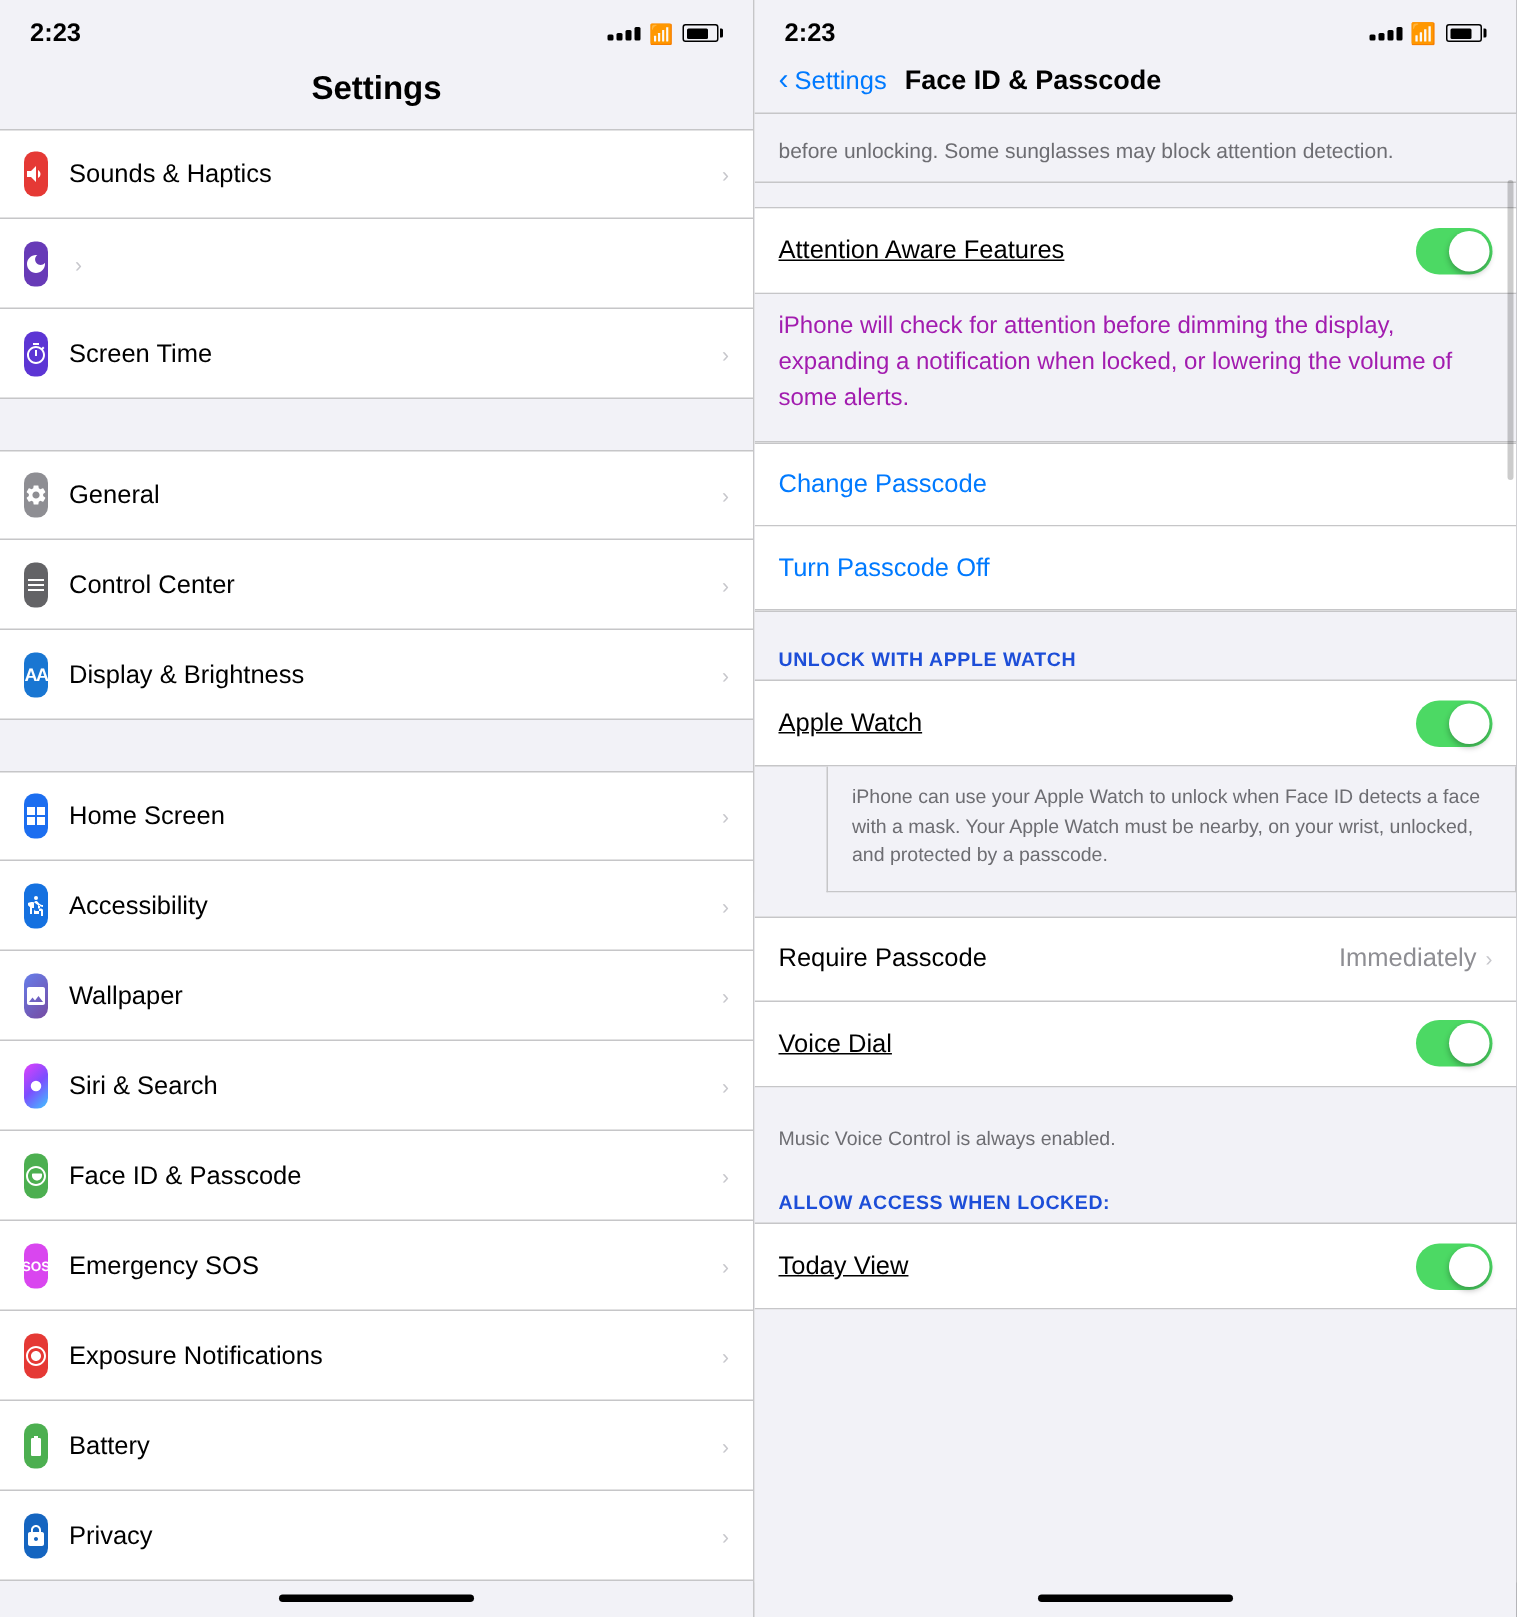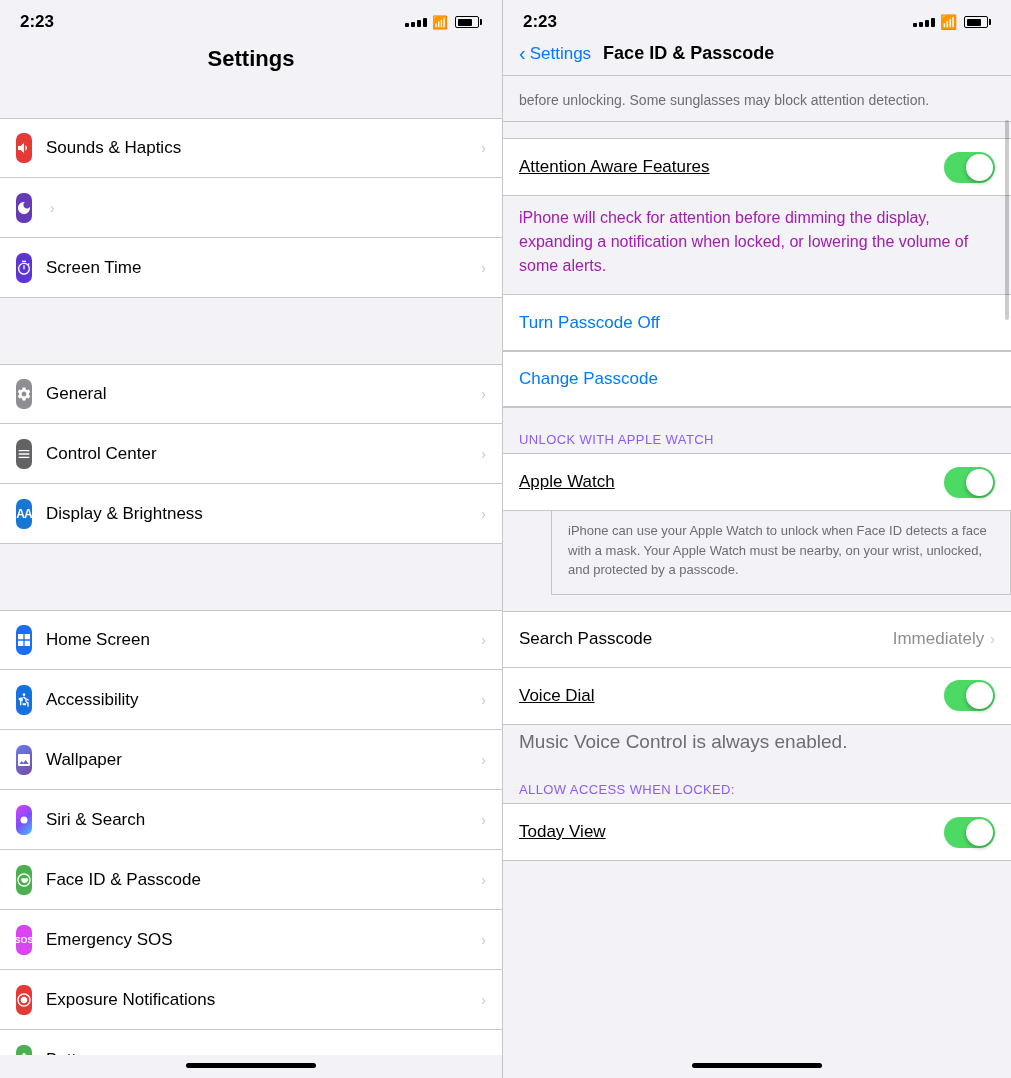--- a/index.html
+++ b/index.html
@@ -95,21 +95,20 @@
     }
 
     .settings-list {
       flex: 1;
       overflow-y: auto;
       background: #f2f2f7;
     }
 
     .settings-section {
       margin-bottom: 0;
-      margin-top: 32px;
     }
 
     .settings-section-gap {
       height: 34px;
       background: #f2f2f7;
     }
 
     .settings-item {
       display: flex;
       align-items: center;
@@ -305,30 +304,30 @@
 
     .link-text {
       font-size: 17px;
       color: #007aff;
       cursor: pointer;
     }
 
     .section-header {
       padding: 8px 16px 6px;
       font-size: 13px;
-      font-weight: 400;
-      color: #8b5cf6;
+      font-weight: 700;
+      color: #1d4ed8;
       text-transform: uppercase;
       letter-spacing: 0.4px;
       background: #f2f2f7;
     }
 
     .detail-subtext {
-      padding: 3px 16px 14px;
-      font-size: 19px;
+      padding: 24px 16px 14px;
+      font-size: 13px;
       color: #6d6d72;
       line-height: 1.5;
       background: #f2f2f7;
     }
 
     .apple-watch-row {
       background: #fff;
       border-top: 0.5px solid #c6c6c8;
       border-bottom: 0.5px solid #c6c6c8;
     }
@@ -585,44 +584,44 @@
       <div class="detail-row">
         <span class="detail-row-label">Attention Aware Features</span>
         <div class="toggle">
           <div class="toggle-thumb"></div>
         </div>
       </div>
     </div>
     <div class="attention-desc">iPhone will check for attention before dimming the display, expanding a notification when locked, or lowering the volume of some alerts.</div>
 
     <div class="detail-section">
+      <div class="link-row" style="border-top:0.5px solid #c6c6c8;">
+        <span class="link-text">Change Passcode</span>
+      </div>
       <div class="link-row">
         <span class="link-text">Turn Passcode Off</span>
-      </div>
-      <div class="link-row" style="border-top:0.5px solid #c6c6c8;">
-        <span class="link-text">Change Passcode</span>
       </div>
     </div>
 
     <div style="height:16px;background:#f2f2f7;"></div>
     <div class="section-header">UNLOCK WITH APPLE WATCH</div>
     <div class="apple-watch-row detail-section">
       <div class="detail-row" style="background:#fff;">
         <span class="detail-row-label">Apple Watch</span>
         <div class="toggle">
           <div class="toggle-thumb"></div>
         </div>
       </div>
     </div>
     <div class="toggle-desc">iPhone can use your Apple Watch to unlock when Face ID detects a face with a mask. Your Apple Watch must be nearby, on your wrist, unlocked, and protected by a passcode.</div>
 
     <div style="height:16px;background:#f2f2f7;"></div>
     <div class="detail-section">
       <div class="detail-row">
-        <span class="detail-row-label">Search Passcode</span>
+        <span class="detail-row-label">Require Passcode</span>
         <span class="detail-row-value">Immediately</span>
         <span class="detail-row-chevron">›</span>
       </div>
       <div class="detail-row">
         <span class="detail-row-label">Voice Dial</span>
         <div class="toggle">
           <div class="toggle-thumb"></div>
         </div>
       </div>
     </div>

